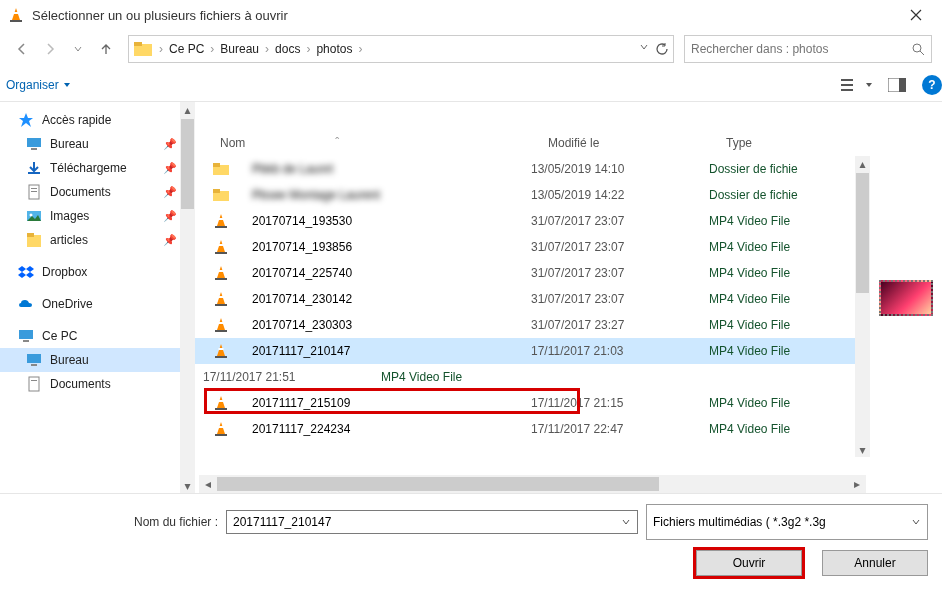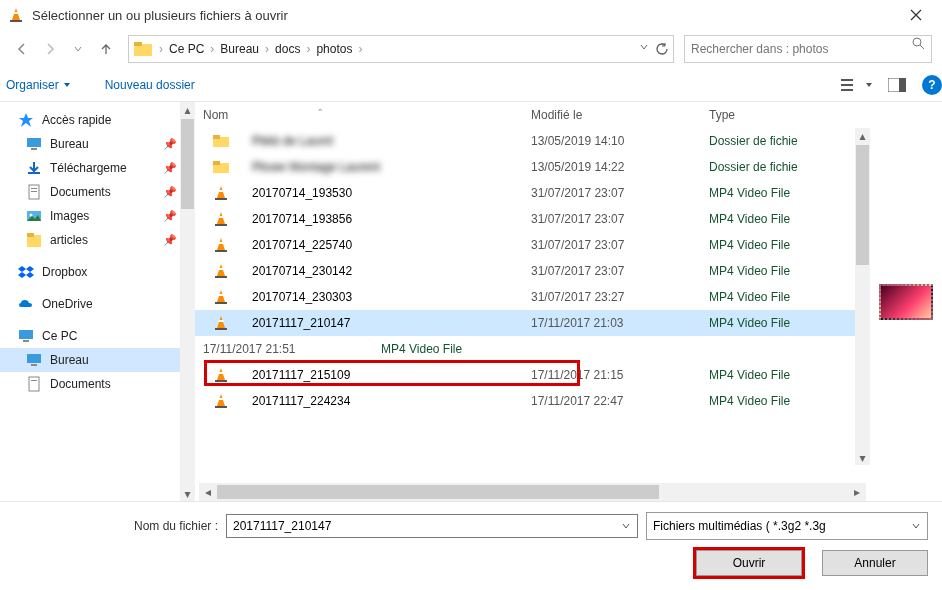--- a/index.html
+++ b/index.html
@@ -9,21 +9,21 @@
 .titlebar .title { flex: 1; font-size: 13px; color: #333; }
 .titlebar .close { width: 36px; height: 30px; display:flex;align-items:center;justify-content:center; cursor:pointer; }
 
 .navrow { display:flex; align-items:center; height: 38px; padding: 4px 10px; gap:4px; background:#fff; }
 .navbtn { width:24px; height:24px; display:flex;align-items:center;justify-content:center; color:#888; }
 .addrbar { flex:1; border:1px solid #ccc; height:28px; display:flex;align-items:center; padding:0 4px; margin:0 6px; overflow:hidden; }
 .folderico { width:20px;height:20px; margin-right:4px;}
 .crumb { padding:0 4px; color:#222; white-space:nowrap; }
 .crumbsep { color:#999; padding:0 2px; }
 .addrtail { margin-left:auto; display:flex; gap:6px; color:#666; }
-.searchbox { border:1px solid #ccc; height:28px; width:248px; display:flex;padding:0 6px; color:#777; justify-content:space-between;}
+.searchbox { border:1px solid #ccc; height:28px; width:248px; display:flex;align-items:center; padding:0 6px; color:#777; justify-content:space-between;}
 .searchbox input { border:none; outline:none; width:200px; color:#555; }
 
 .toolrow { display:flex; align-items:center; height:34px; padding:0 0; border-bottom:1px solid #e6e6e6; }
 .toolbtn { display:flex;align-items:center;gap:4px; color:#0063b1; padding:4px 6px; }
 .toolsplit { flex:1; }
 .viewico { width:34px;height:24px; display:flex;align-items:center;justify-content:center;color:#555; margin-left:6px; }
 .helpico { width:20px;height:20px;border-radius:50%;background:#0078d4;color:#fff;display:flex;align-items:center;justify-content:center;font-weight:bold; margin-left:8px;}
 
 .body { flex:1; display:flex; overflow:hidden; }
 .sidebar { width:195px; border-right:none; padding:6px 0; overflow:hidden; position:relative;}
@@ -32,21 +32,21 @@
 .sbitem.in { padding-left:26px; }
 .sbitem .pin { margin-left:auto; color:#888; font-size:11px;}
 .sbitem.sel { background:#d0e7ff; }
 .sbico { width:16px;height:16px; display:flex;align-items:center;justify-content:center;}
 
 .sidebar-scroll { position:absolute; right:0; top:0; bottom:0; width:15px; background:#f1f1f1; display:flex; flex-direction:column; align-items:center; }
 .sidebar-scroll .arr{height:15px;width:100%;display:flex;align-items:center;justify-content:center;color:#666;}
 .sidebar-scroll .thumb{width:13px;height:90px;background:#ccc;margin-top:2px;}
 
 .listwrap { flex:1; display:flex; flex-direction:column; }
-.colhead { display:flex; align-items:center; height:26px; padding-left:0; color:#545454; }
+.colhead { display:flex; align-items:center; height:26px; padding-left:17px; color:#545454;margin-top:28px; }
 .colhead .col { padding:0 8px; }
 .col-n { flex:0 0 328px; display:flex; align-items:center; gap:90px;}
 .col-m { flex:0 0 178px; }
 .col-t { flex:1; }
 
 .filelist { flex:1; overflow:hidden; position:relative;}
 .row { display:flex; align-items:center; height:26px; padding-left:8px; }
 .row .c-n { flex:0 0 328px; display:flex;align-items:center; gap:23px; padding-left:10px;}
 .row .c-m { flex:0 0 178px; color:#555; }
 .row .c-t { flex:1; color:#14532d; white-space:nowrap; overflow:hidden; }
@@ -66,21 +66,21 @@
 .vscroll .thumb{width:13px;height:120px;background:#ccc;margin-top:2px;}
 
 .preview { width:72px; display:flex; align-items:center; justify-content:center; }
 .previmg { width:54px; height:36px; background:linear-gradient(135deg,#4a0020,#ff4070 60%,#ffd0a0); border:2px dotted #777; }
 
 .footer { border-top:1px solid #e6e6e6; padding:10px 14px 14px; display:flex; flex-direction:column; gap:10px; }
 .frow { display:flex; align-items:center; gap:8px; justify-content:flex-end; }
 .flbl { color:#333; }
 .fn-input { flex:0 0 412px; border:1px solid #7a7a7a; height:24px; padding:0 6px; display:flex;align-items:center;justify-content:space-between;}
 .fn-input input{border:none;outline:none;width:100%;}
-.typefilter { flex:0 0 282px; border:1px solid #999; height:28px; padding:0 6px; display:flex;align-items:center;justify-content:space-between; white-space:nowrap; overflow:hidden;}
+.typefilter { flex:0 0 282px; border:1px solid #999; height:36px; padding:0 6px; display:flex;align-items:center;justify-content:space-between; white-space:nowrap; overflow:hidden;}
 .btn { width:106px; height:26px; border:1px solid #999; background:#e1e1e1; display:flex;align-items:center;justify-content:center; }
 .btngap { width:4px; }
 .hl-open { position:relative; }
 .hl-open::after { content:""; position:absolute; inset:-4px; border:3px solid #d60000; }
 
 svg { display:block; }
 </style>
 </head>
 <body>
 
@@ -156,21 +156,20 @@
 </div>
 
 <div class="toolrow">
   <span class="toolbtn">
       <span>Organiser</span>
       <svg width="8" height="8" viewBox="0 0 8 8">
         <path d="M1 2 L4 6 L7 2" fill="#0063b1"></path>
       </svg>
     </span>
   <span style="width:22px"></span>
-  <span class="toolbtn">Nouveau dossier</span>
   <span class="toolsplit"></span>
   <span class="viewico">
       <svg width="20" height="14" viewBox="0 0 20 14">
         <rect x="0" y="1" width="12" height="2" fill="#555"></rect>
         <rect x="0" y="6" width="12" height="2" fill="#555"></rect>
         <rect x="0" y="11" width="12" height="2" fill="#555"></rect>
       </svg>
       <svg width="8" height="8" viewBox="0 0 8 8" style="margin-left:4px">
         <path d="M1 2 L4 6 L7 2" fill="#555"></path>
       </svg>

